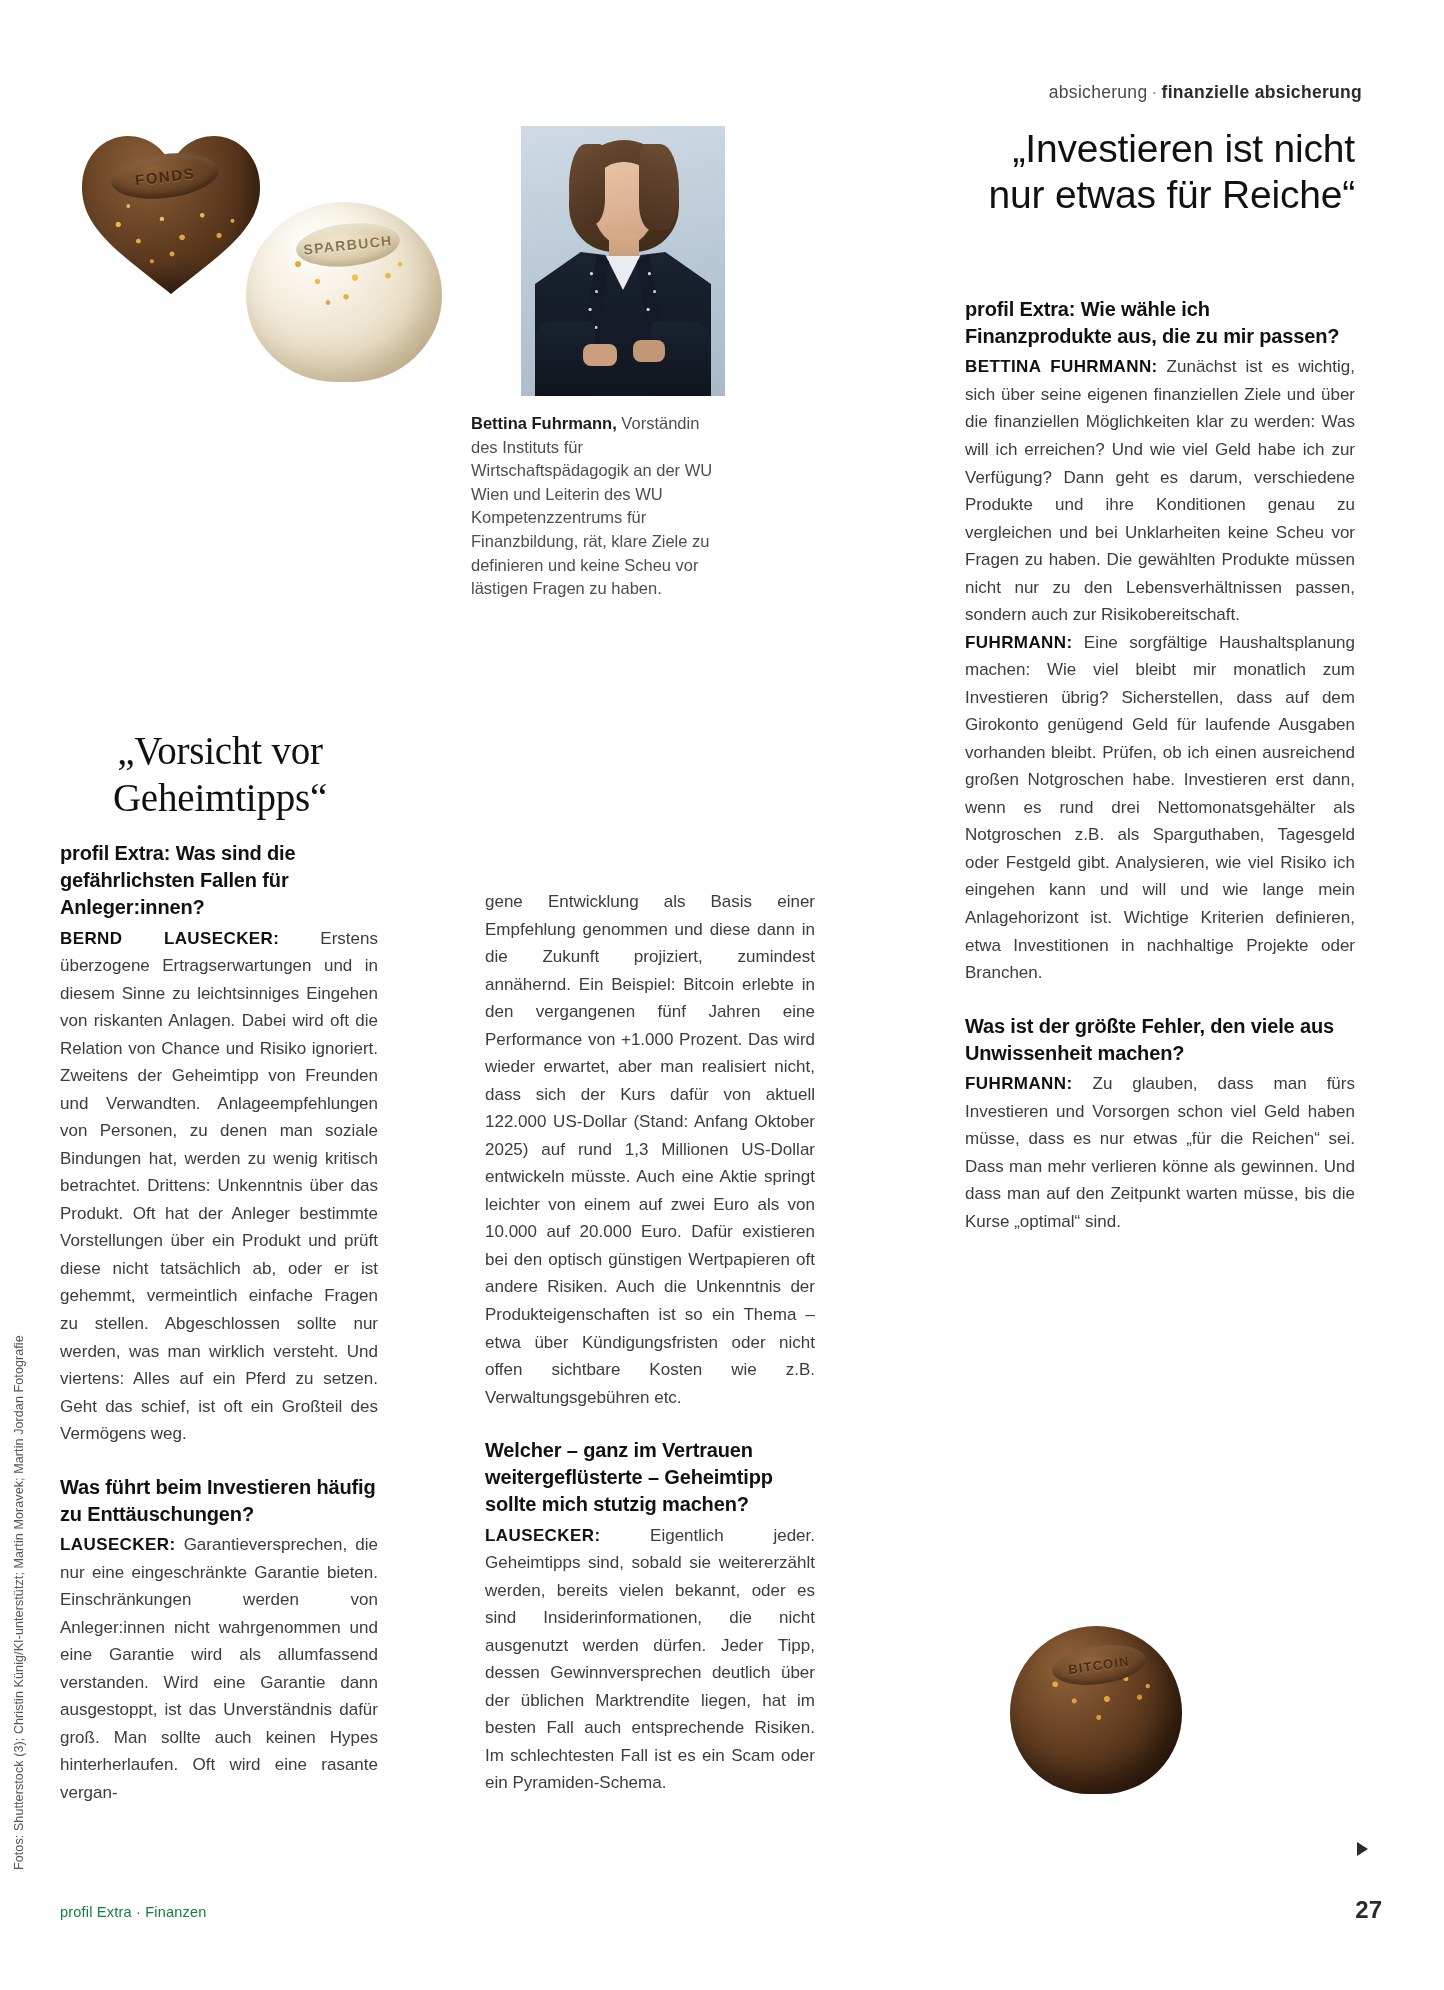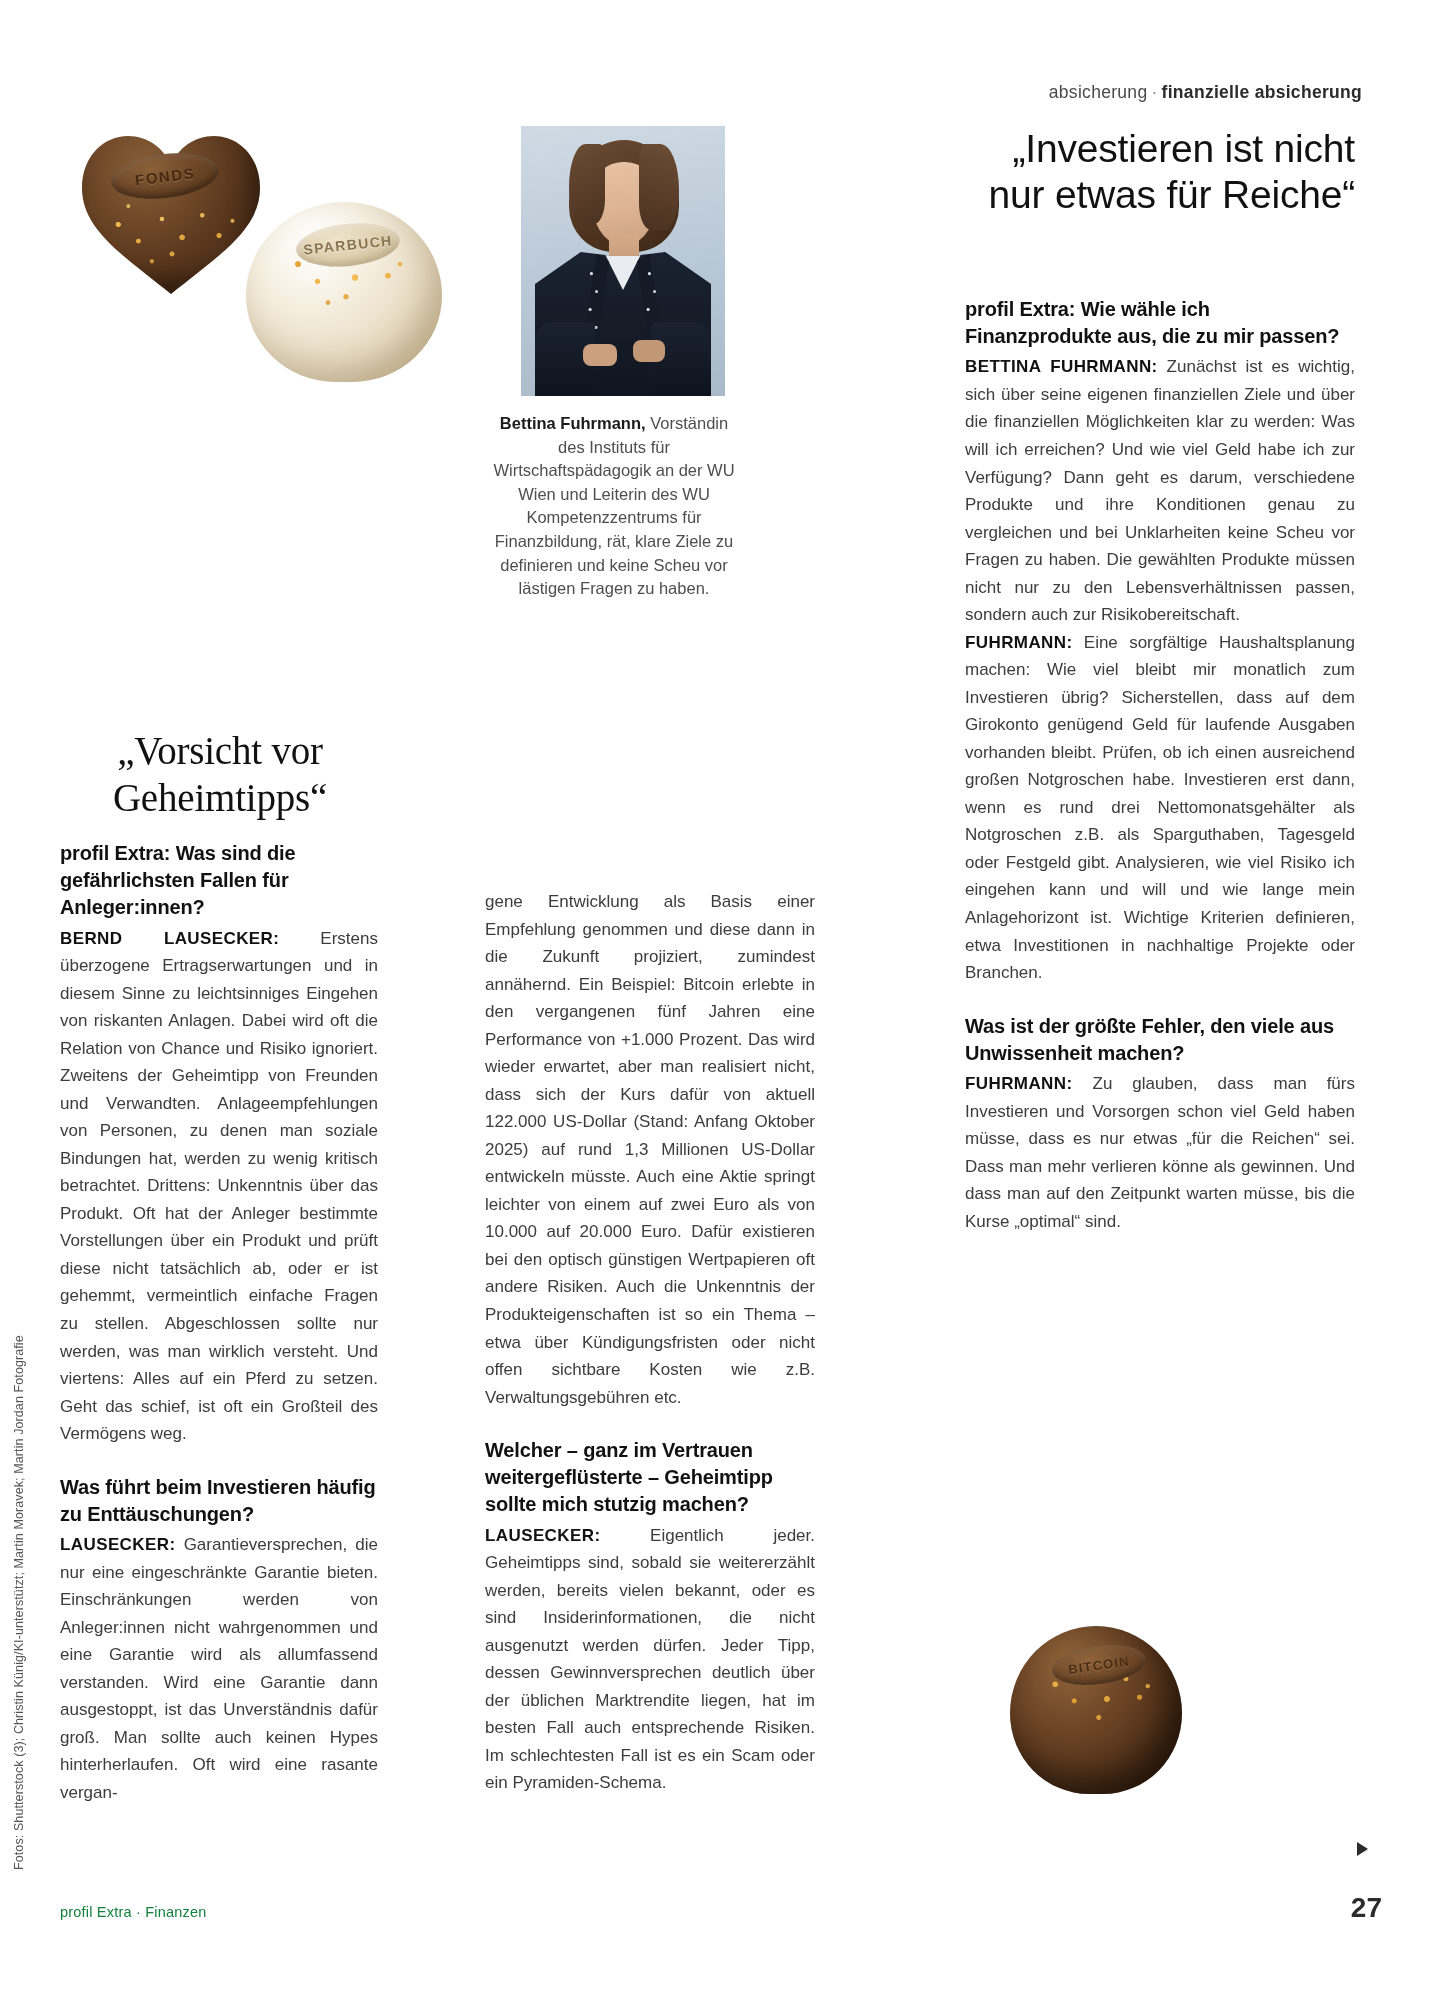--- a/index.html
+++ b/index.html
@@ -279,24 +279,24 @@
     background: #cb9e7d; border-radius: 8px;
   }
   .p-hand-r {
     position: absolute; left: 112px; top: 214px; width: 32px; height: 22px;
     background: #c29776; border-radius: 8px;
   }
 
   
   .caption {
     position: absolute;
-    left: 493px;
+    left: 471px;
     top: 412px;
     width: 242px;
-    text-align: center;
+    text-align: left;
     font-size: 16.5px;
     line-height: 1.43;
     color: #4e4e4e;
   }
   .caption .cap-name {
     font-weight: 700;
     color: #1b1b1b;
   }
 
   
@@ -364,21 +364,21 @@
     left: 60px;
     bottom: 70px;
     font-size: 14.5px;
     color: #15803d;
     letter-spacing: 0.2px;
   }
   .footer-page {
     position: absolute;
     right: 62px;
     bottom: 66px;
-    font-size: 28px;
+    font-size: 24px;
     font-weight: 700;
     color: #2b2b2b;
   }
   .arrow-marker {
     position: absolute;
     right: 76px;
     bottom: 134px;
     width: 0; height: 0;
     border-left: 11px solid #2b2b2b;
     border-top: 7px solid transparent;

